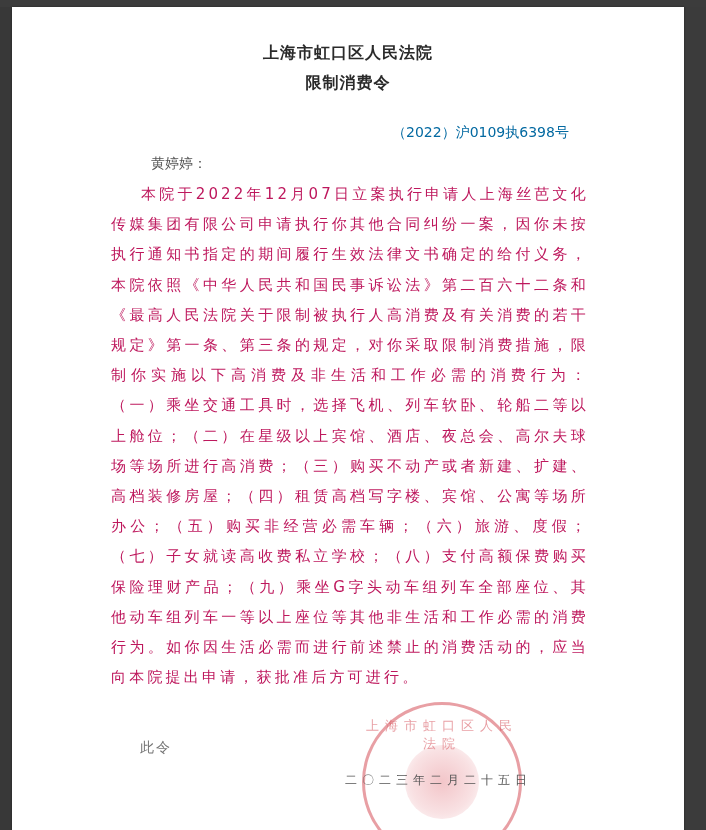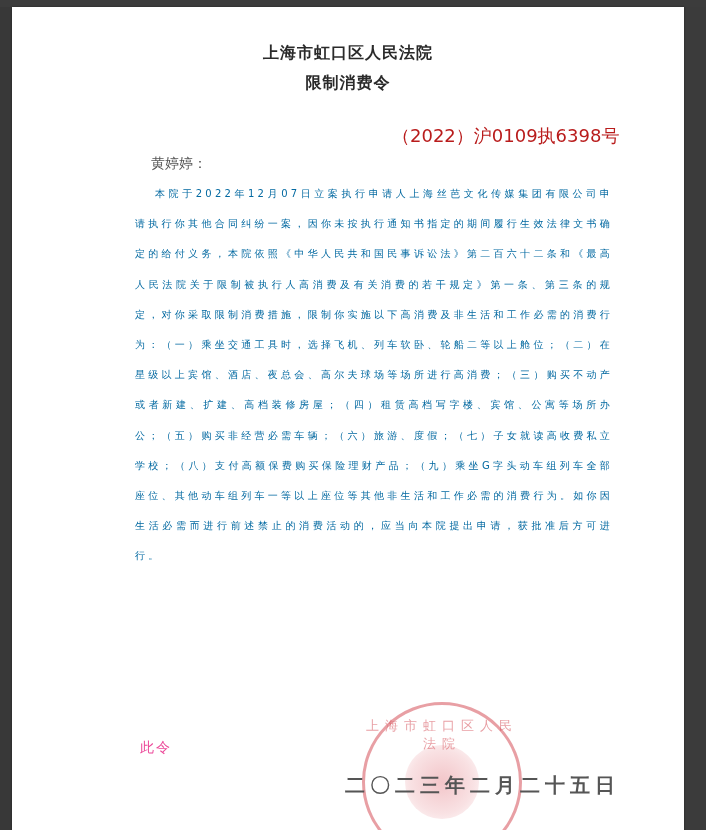--- a/index.html
+++ b/index.html
@@ -60,54 +60,53 @@
       text-align: center;
       font-size: 16px;
       font-weight: bold;
       color: #2a2a2a;
       letter-spacing: 1px;
     }
     .case-no {
       position: absolute;
       left: 380px;
       top: 117px;
-      font-size: 18px;
-      color: #b91c1c;
+      font-size: 14px;
+      color: #0369a1;
       white-space: nowrap;
     }
     .recipient {
       position: absolute;
       left: 99px;
       top: 148px;
       font-size: 14px;
       color: #555;
       margin-left: 40px;
     }
     .body-text {
       position: absolute;
       left: 99px;
       top: 172px;
       width: 478px;
-      font-size: 10px;
+      font-size: 15px;
       line-height: 30.2px;
-      color: #0369a1;
+      color: #be185d;
       text-align: justify;
       letter-spacing: 3.2px;
-      margin-left: 24px;
     }
     .body-text p {
       margin: 0;
       text-indent: 2em;
     }
     .sign-off {
       position: absolute;
       left: 128px;
       top: 732px;
       font-size: 14px;
-      color: #ec4899;
+      color: #737373;
       letter-spacing: 2px;
     }
     .seal {
       position: absolute;
       left: 350px;
       top: 695px;
       width: 160px;
       height: 160px;
       border-radius: 50%;
       border: 3px solid rgba(214, 80, 90, 0.55);
@@ -127,25 +126,24 @@
       width: 154px;
       text-align: center;
       font-size: 13px;
       color: rgba(214, 80, 90, 0.55);
       letter-spacing: 6px;
     }
     .date {
       position: absolute;
       left: 333px;
       top: 765px;
-      font-size: 20px;
+      font-size: 12px;
       color: #555;
       letter-spacing: 5px;
       white-space: nowrap;
-      font-weight: bold;
     }
   </style>
 </head>
 <body>
 
 <div class="topbar"></div>
 <div class="left-rail"></div>
 <div class="right-rail"></div>
 
 <div class="page">

